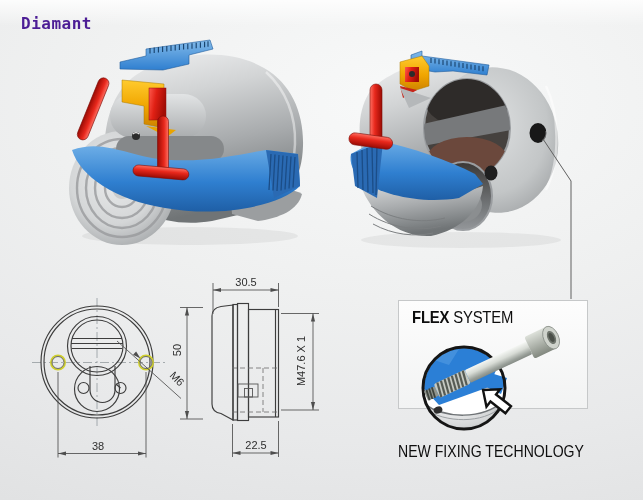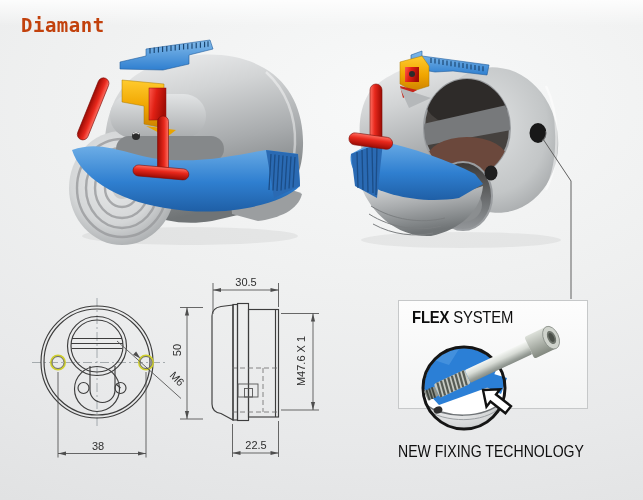--- a/index.html
+++ b/index.html
@@ -5,22 +5,22 @@
   html,body{margin:0;padding:0;}
   body{
     width:643px;height:500px;position:relative;overflow:hidden;
     font-family:"Liberation Sans",sans-serif;
     background:
       linear-gradient(180deg, rgba(255,255,255,.85) 0px, rgba(255,255,255,0) 26px),
       radial-gradient(130% 95% at 62% 20%, #f8f9f9 0%, #eff0f0 42%, #e8e9ea 72%, #e0e1e2 100%);
   }
   .title{
     position:absolute;left:21px;top:14px;margin:0;
-    font-family:"DejaVu Sans Mono",monospace;font-weight:700;font-size:19px;
-    color:#c2410c;letter-spacing:.5px;
+    font-family:"DejaVu Sans Mono",monospace;font-weight:700;font-size:16px;
+    color:#4c1d95;letter-spacing:.5px;
   }
   svg.scene{position:absolute;left:0;top:0;}
   .dimtext{font-family:"Liberation Sans",sans-serif;font-size:11px;fill:#2e2e2e;}
   .outline{stroke:#3d3d3d;stroke-width:1.15;fill:none;}
   .dimline{stroke:#4e4e4e;stroke-width:.85;fill:none;}
   .hidden-line{stroke:#6a6a6a;stroke-width:.8;fill:none;stroke-dasharray:5 3;}
   .centerline{stroke:#939a9e;stroke-width:.8;fill:none;stroke-dasharray:9 3 2 3;}
   .arrow{fill:#4e4e4e;stroke:none;}
   .ring{stroke:#97999b;stroke-width:2.4;fill:none;opacity:.78;}
   .tooth{stroke:#16406b;stroke-width:1.1;}

